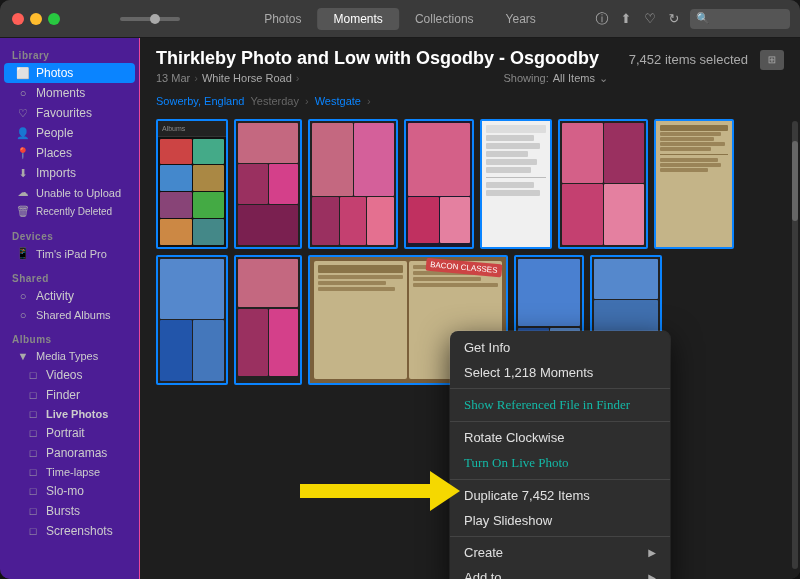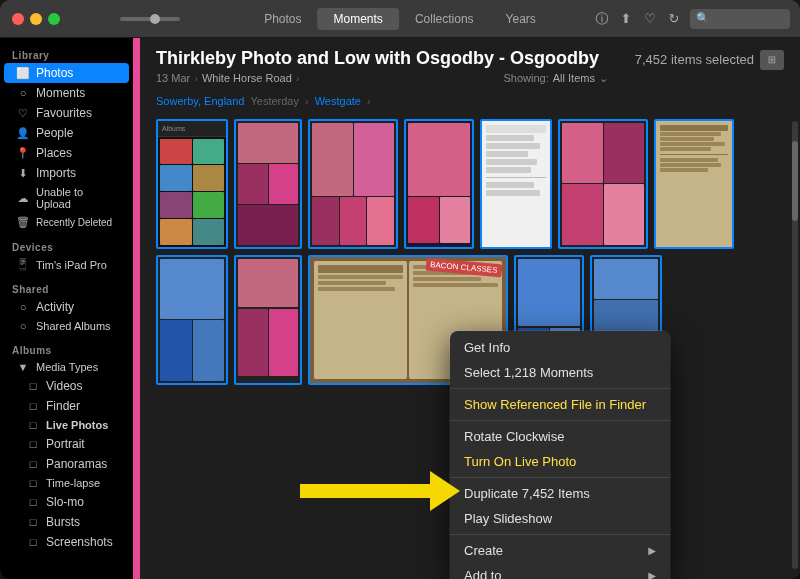--- a/index.html
+++ b/index.html
@@ -123,25 +123,25 @@
     
     .main-content {
       display: flex;
       flex: 1;
       overflow: hidden;
     }
 
     
     .sidebar {
       width: 140px;
-      background: #000000;
+      background: #4c1d95;
       flex-shrink: 0;
       overflow-y: auto;
       padding: 8px 0;
-      border-right: 7px solid #ec4899;
+      border-right: 1px solid #ec4899;
     }
     .sidebar-section-title {
       font-size: 10px;
       color: #888;
       padding: 4px 12px 2px;
       font-weight: 600;
       letter-spacing: 0.5px;
     }
     .sidebar-item {
       display: flex;
@@ -186,21 +186,21 @@
     .photos-title {
       font-size: 18px;
       font-weight: 700;
       color: #fff;
     }
     .photos-count {
       font-size: 13px;
       color: #aaa;
       display: flex;
       align-items: center;
-      gap: 6px;
+      gap: 12px;
     }
     .photos-breadcrumb {
       font-size: 11px;
       color: #888;
       margin-top: 2px;
       display: flex;
       align-items: center;
       gap: 4px;
     }
     .breadcrumb-sep { color: #555; }
@@ -255,21 +255,21 @@
       font-size: 13px;
     }
     .context-menu-item {
       padding: 5px 14px;
       color: #e0e0e0;
       cursor: pointer;
       display: flex;
       align-items: center;
       justify-content: space-between;
     }
-    .context-menu-item.disabled { color: #fde047; cursor: default; }
+    .context-menu-item.disabled { color: #14b8a6; cursor: default; font-family: Liberation Serif, serif; }
     .context-menu-separator {
       height: 1px;
       background: #444;
       margin: 3px 0;
     }
     .context-menu-arrow {
       font-size: 10px;
       color: #aaa;
     }
 

